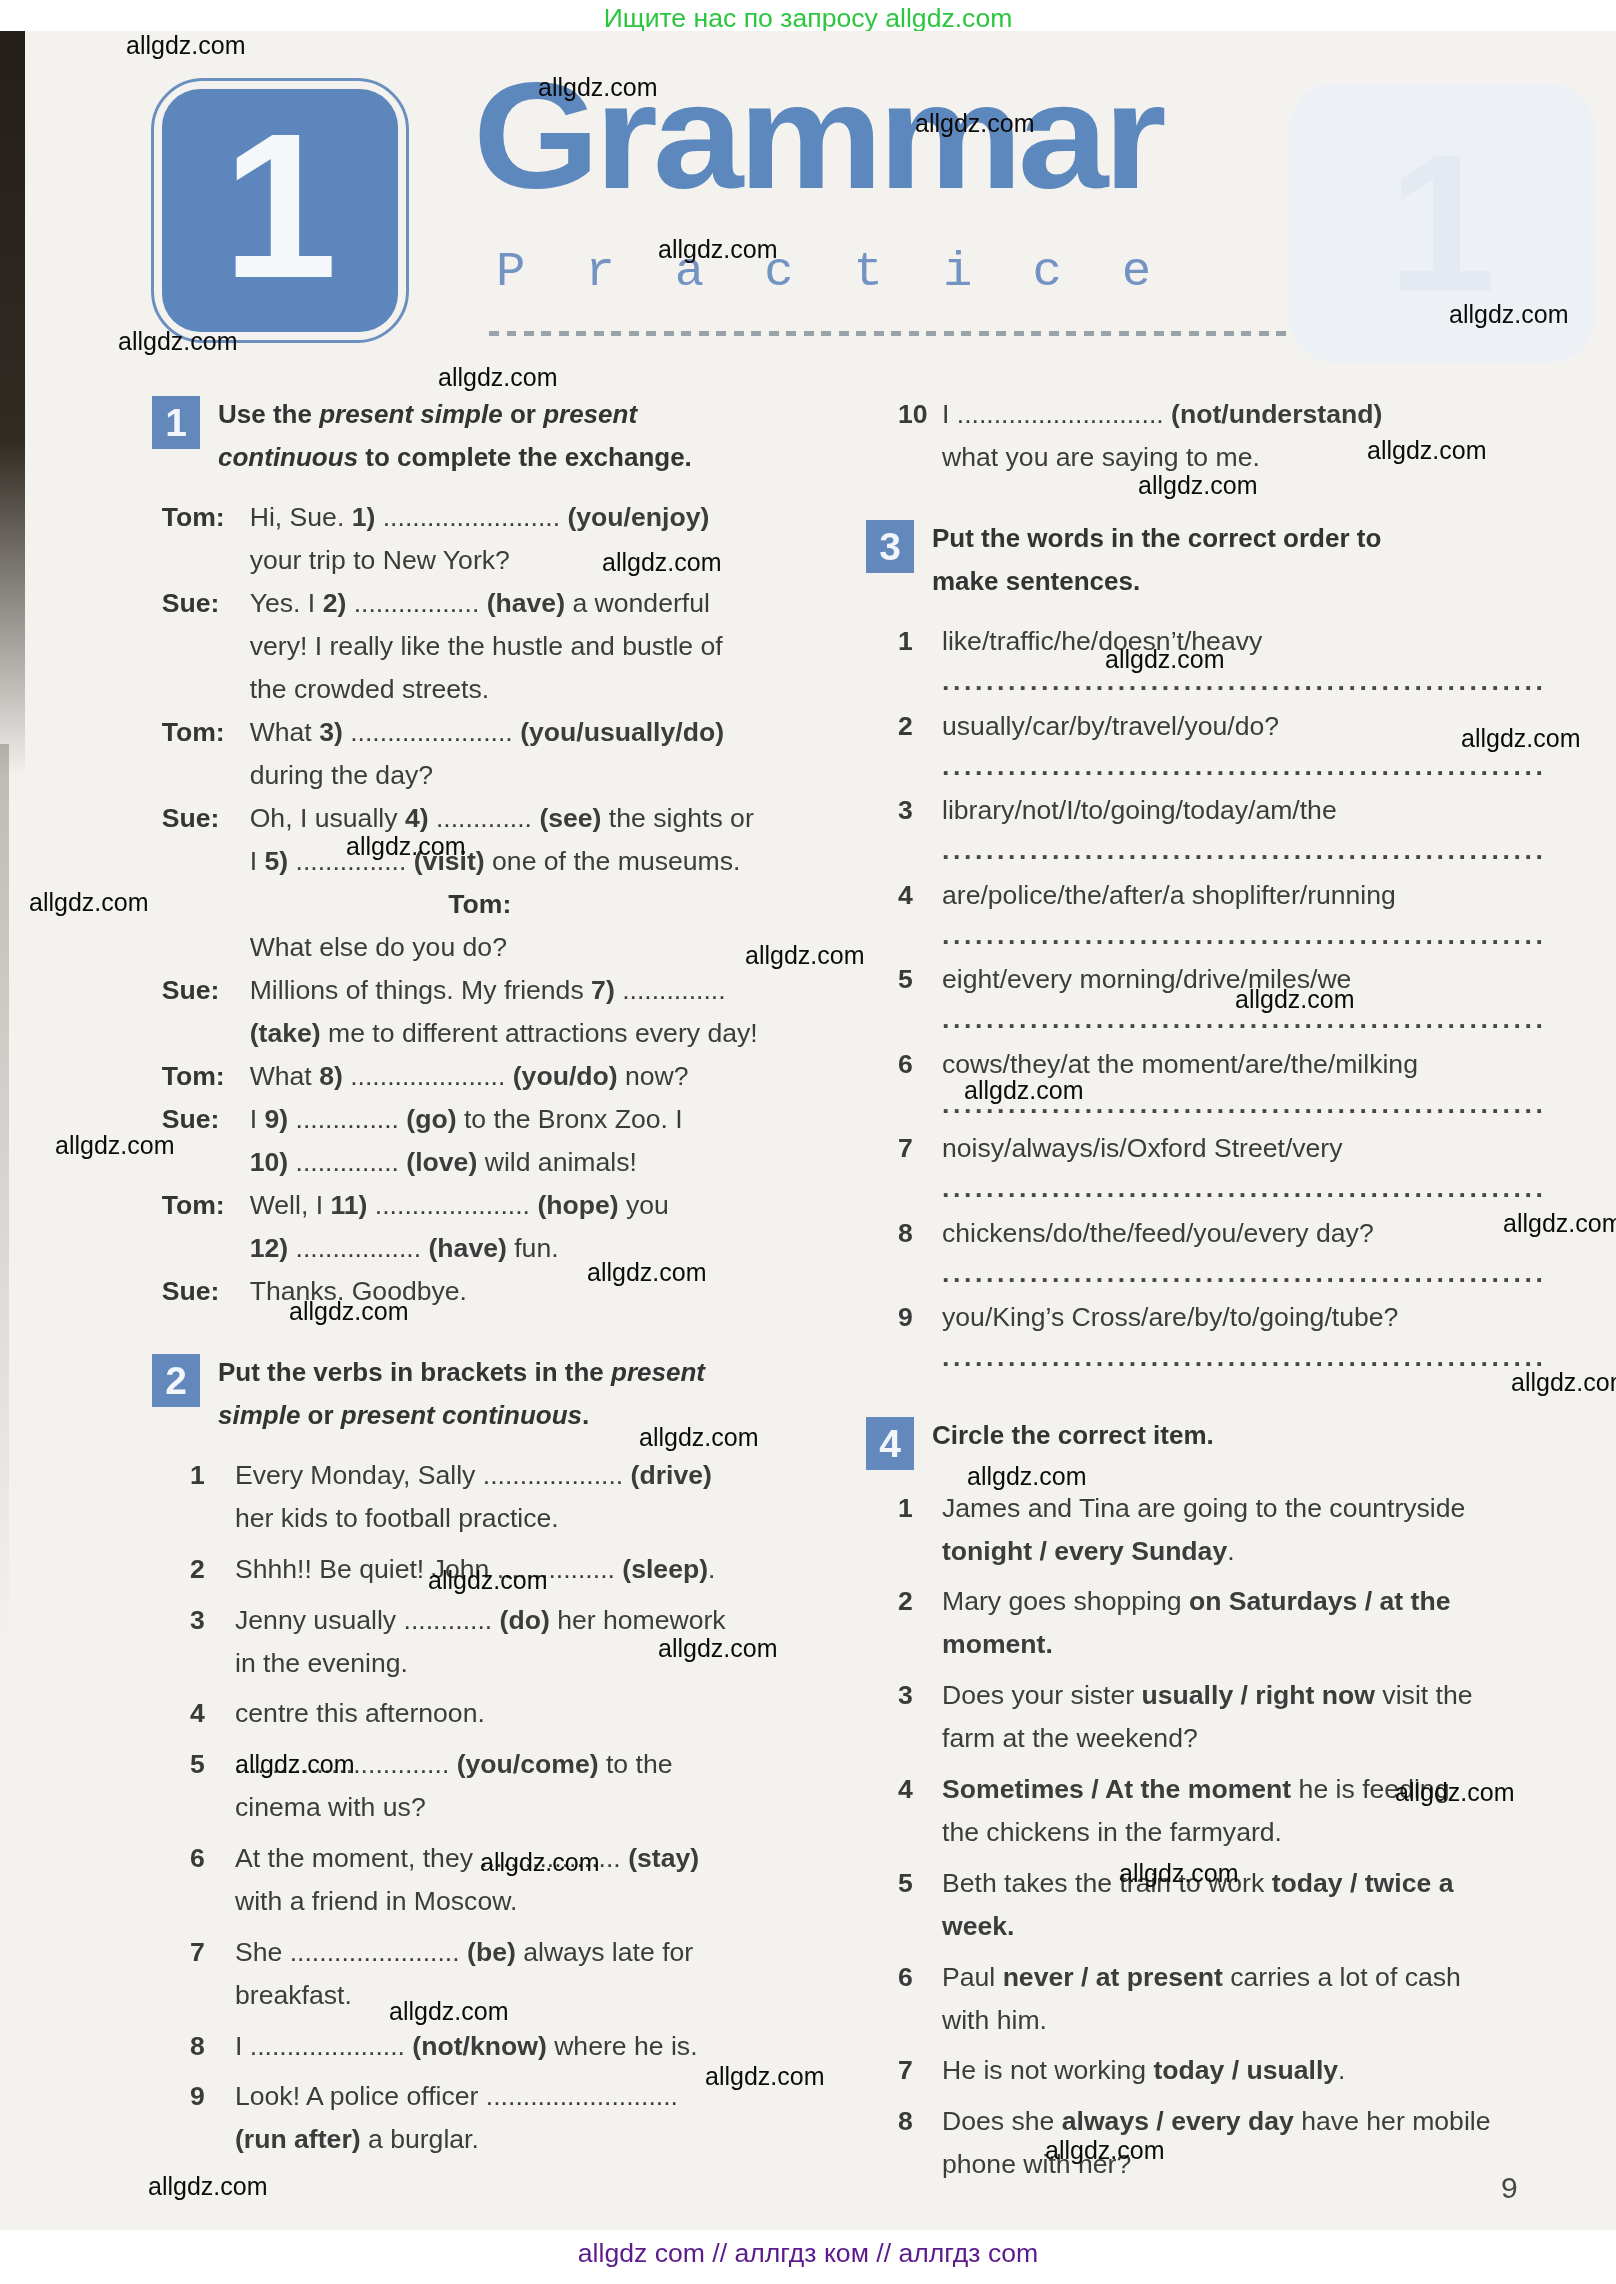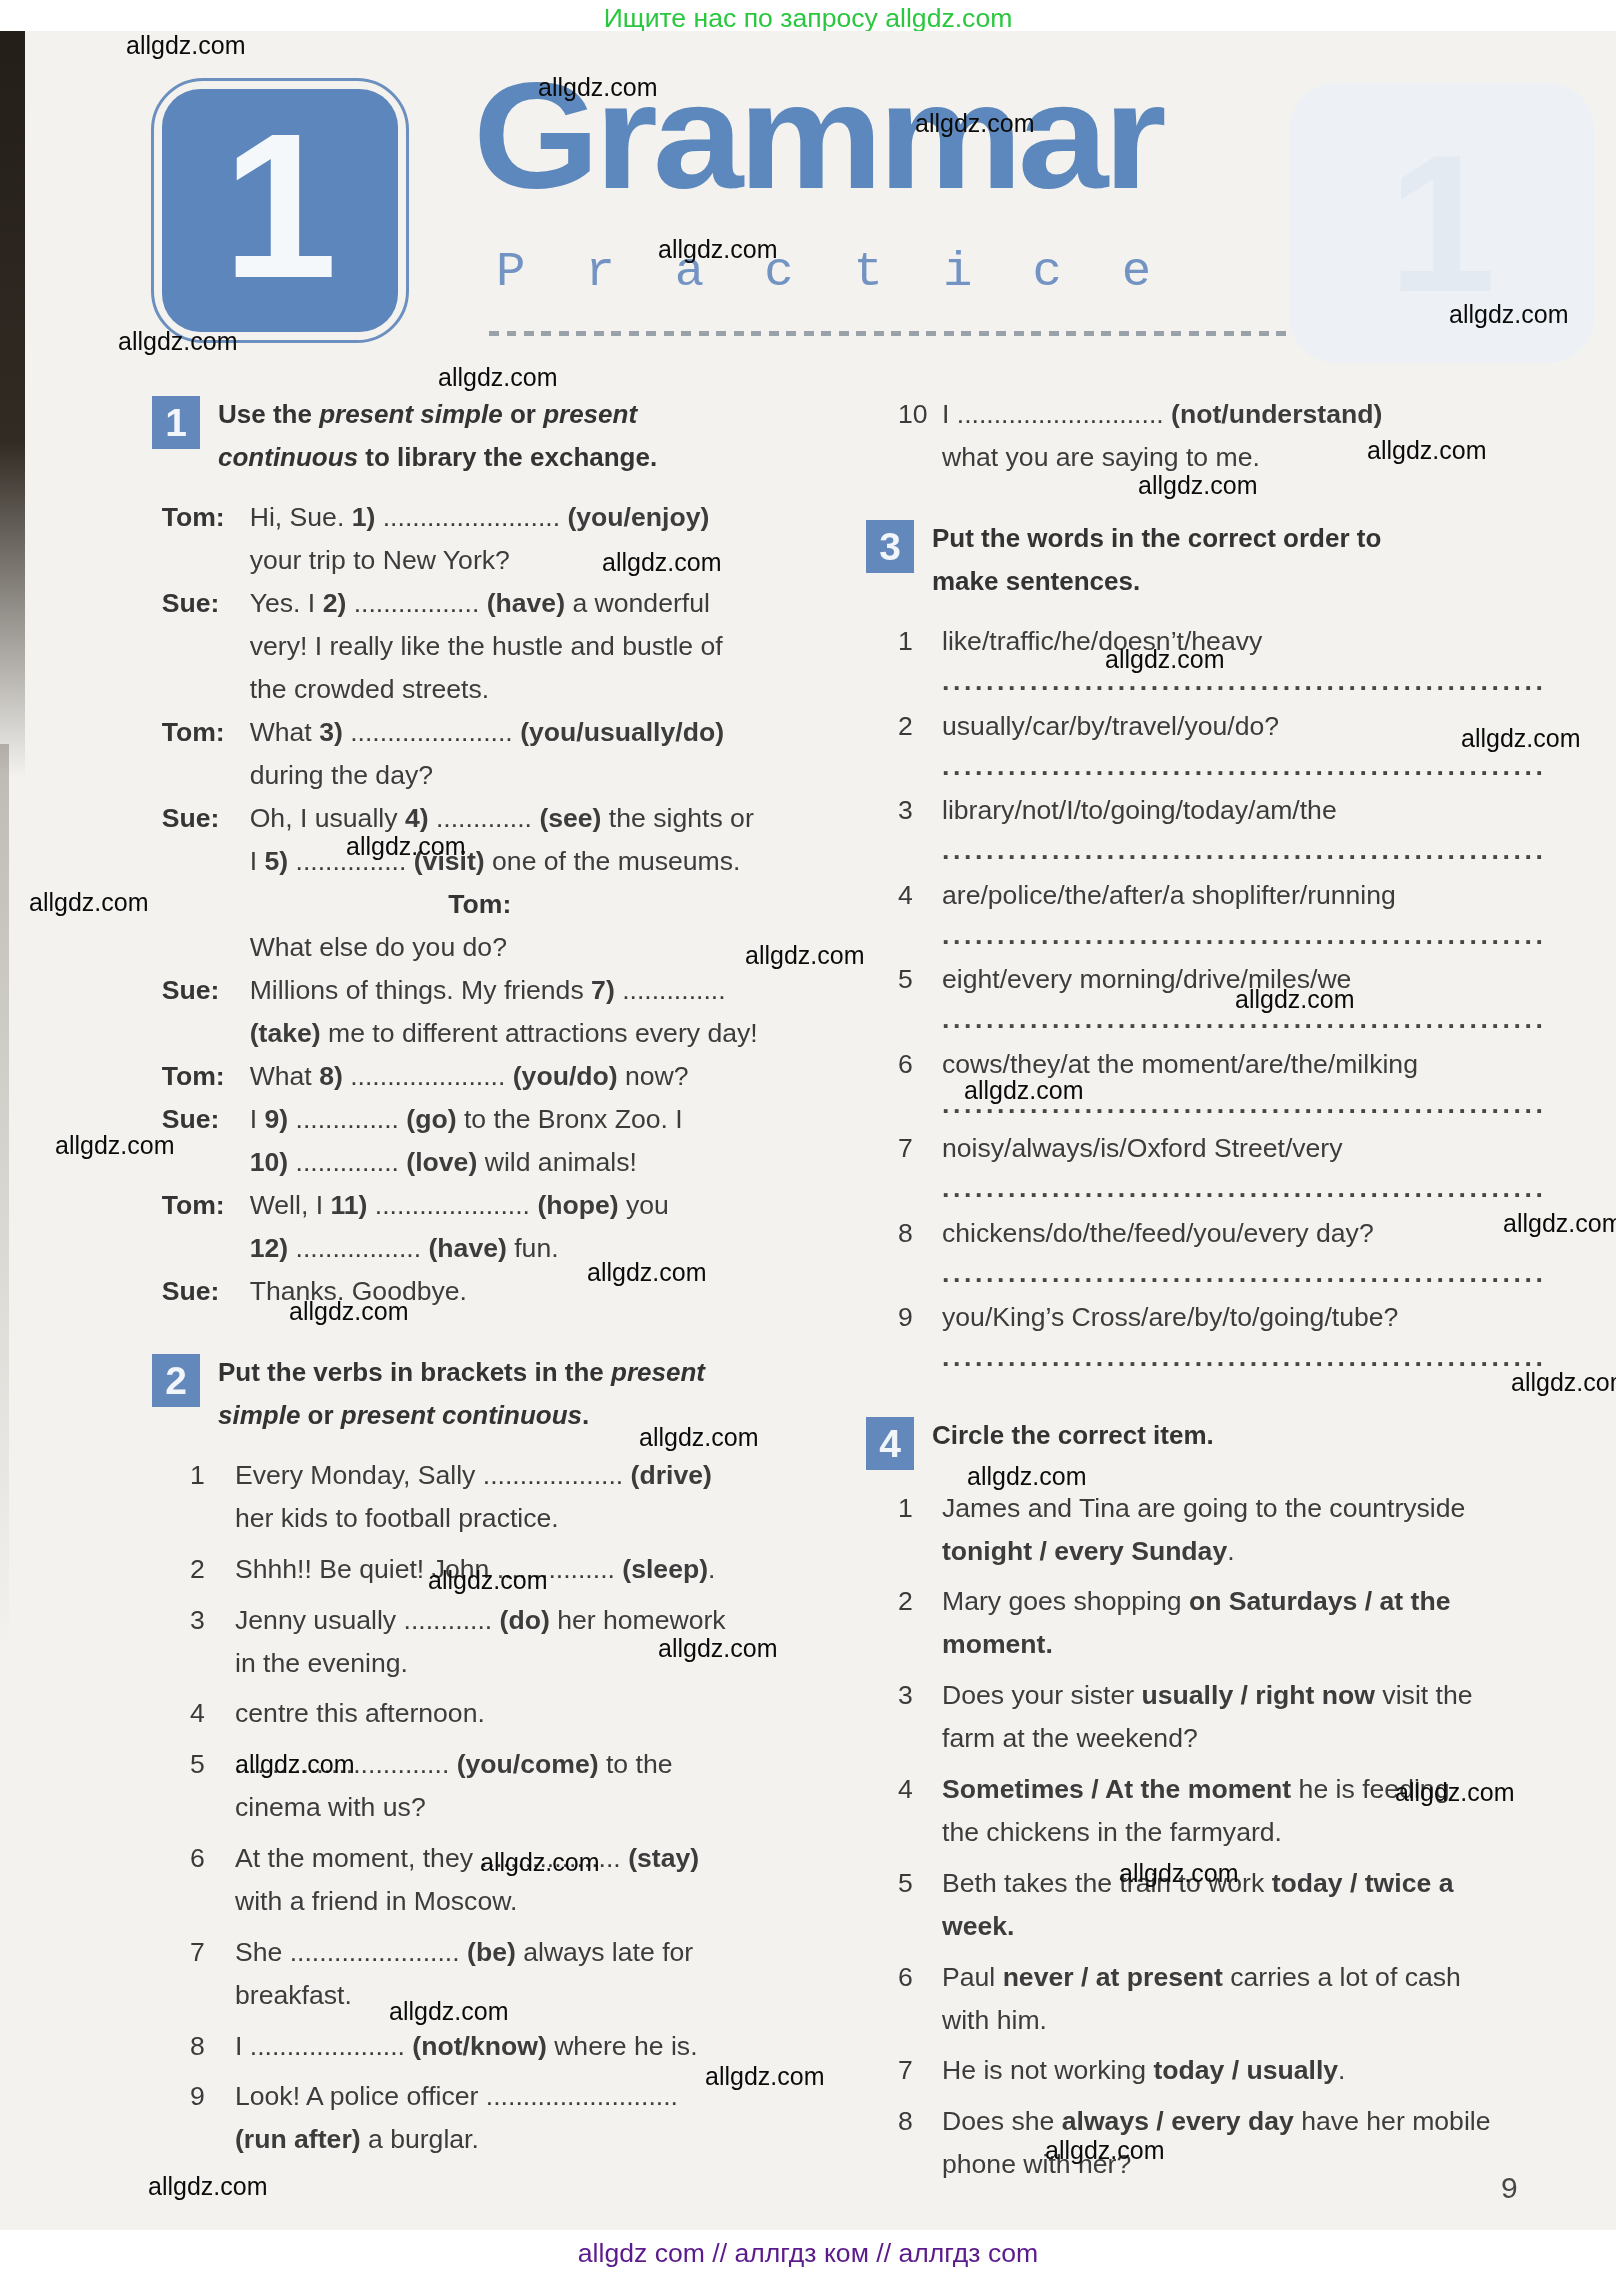--- a/index.html
+++ b/index.html
@@ -39,21 +39,21 @@
   .col > .ex-header:first-child{margin-top:0;}
   .ex-badge{width:48px;height:53px;background:#6288bc;flex:none;margin-top:2.6px;
             display:flex;align-items:center;justify-content:center;}
   .ex-badge span{color:#f2f6fa;font-size:39px;font-weight:bold;}
   .ex-title{font-weight:bold;font-size:26px;color:#333;}
   .dialogue{padding-left:9.7px;}
   .dlg-row{display:flex;justify-content:center;}
   .speaker{width:88px;flex:none;font-weight:bold;color:#353535;}
   .dlg-text{flex:1;}
   .item{display:flex;margin-bottom:7.8px;}
-  .inum{width:45px;flex:none;margin-left:38px;font-weight:normal;color:#3a3a3a;}
+  .inum{width:45px;flex:none;margin-left:38px;font-weight:bold;color:#3a3a3a;}
   #col-right .inum{margin-left:32px;width:44px;}
   .ibody{flex:1;}
   .answer-dots{line-height:37px;height:37px;letter-spacing:3.6px;font-weight:bold;
                color:#474747;white-space:nowrap;overflow:hidden;}
   .items-tight .item{margin-bottom:4.5px;}
   
   .page-number{position:absolute;left:1501px;top:2171px;font-size:30px;color:#474747;}
   .footer{position:absolute;left:0;top:2238px;width:100%;text-align:center;
           color:#5b1b8c;font-size:26.6px;}
   .wm{position:absolute;font-size:25px;color:#0b0b0b;white-space:nowrap;z-index:5;}
@@ -79,21 +79,21 @@
       <span>1</span>
     </div>
 
     <div class="col" id="col-left">
         <div class="ex-header">
           <div class="ex-badge">
             <span>1</span>
           </div>
           <div class="ex-title">
             <div class="hline"><span class="b">Use the </span><span class="bi">present simple</span><span class="b"> or </span><span class="bi">present</span></div>
-            <div class="hline"><span class="bi">continuous</span><span class="b"> to library the exchange.</span></div>
+            <div class="hline"><span class="bi">continuous</span><span class="b"> to complete the exchange.</span></div>
           </div>
         </div>
         <div class="dialogue">
           <div class="dlg-row">
             <div class="speaker">Tom:</div>
             <div class="dlg-text"><span>Hi, Sue. </span><span class="b">1)</span><span> ........................ </span><span class="b">(you/enjoy)</span></div>
           </div>
           <div class="dlg-row">
             <div class="speaker"></div>
             <div class="dlg-text"><span>your trip to New York?</span></div>

